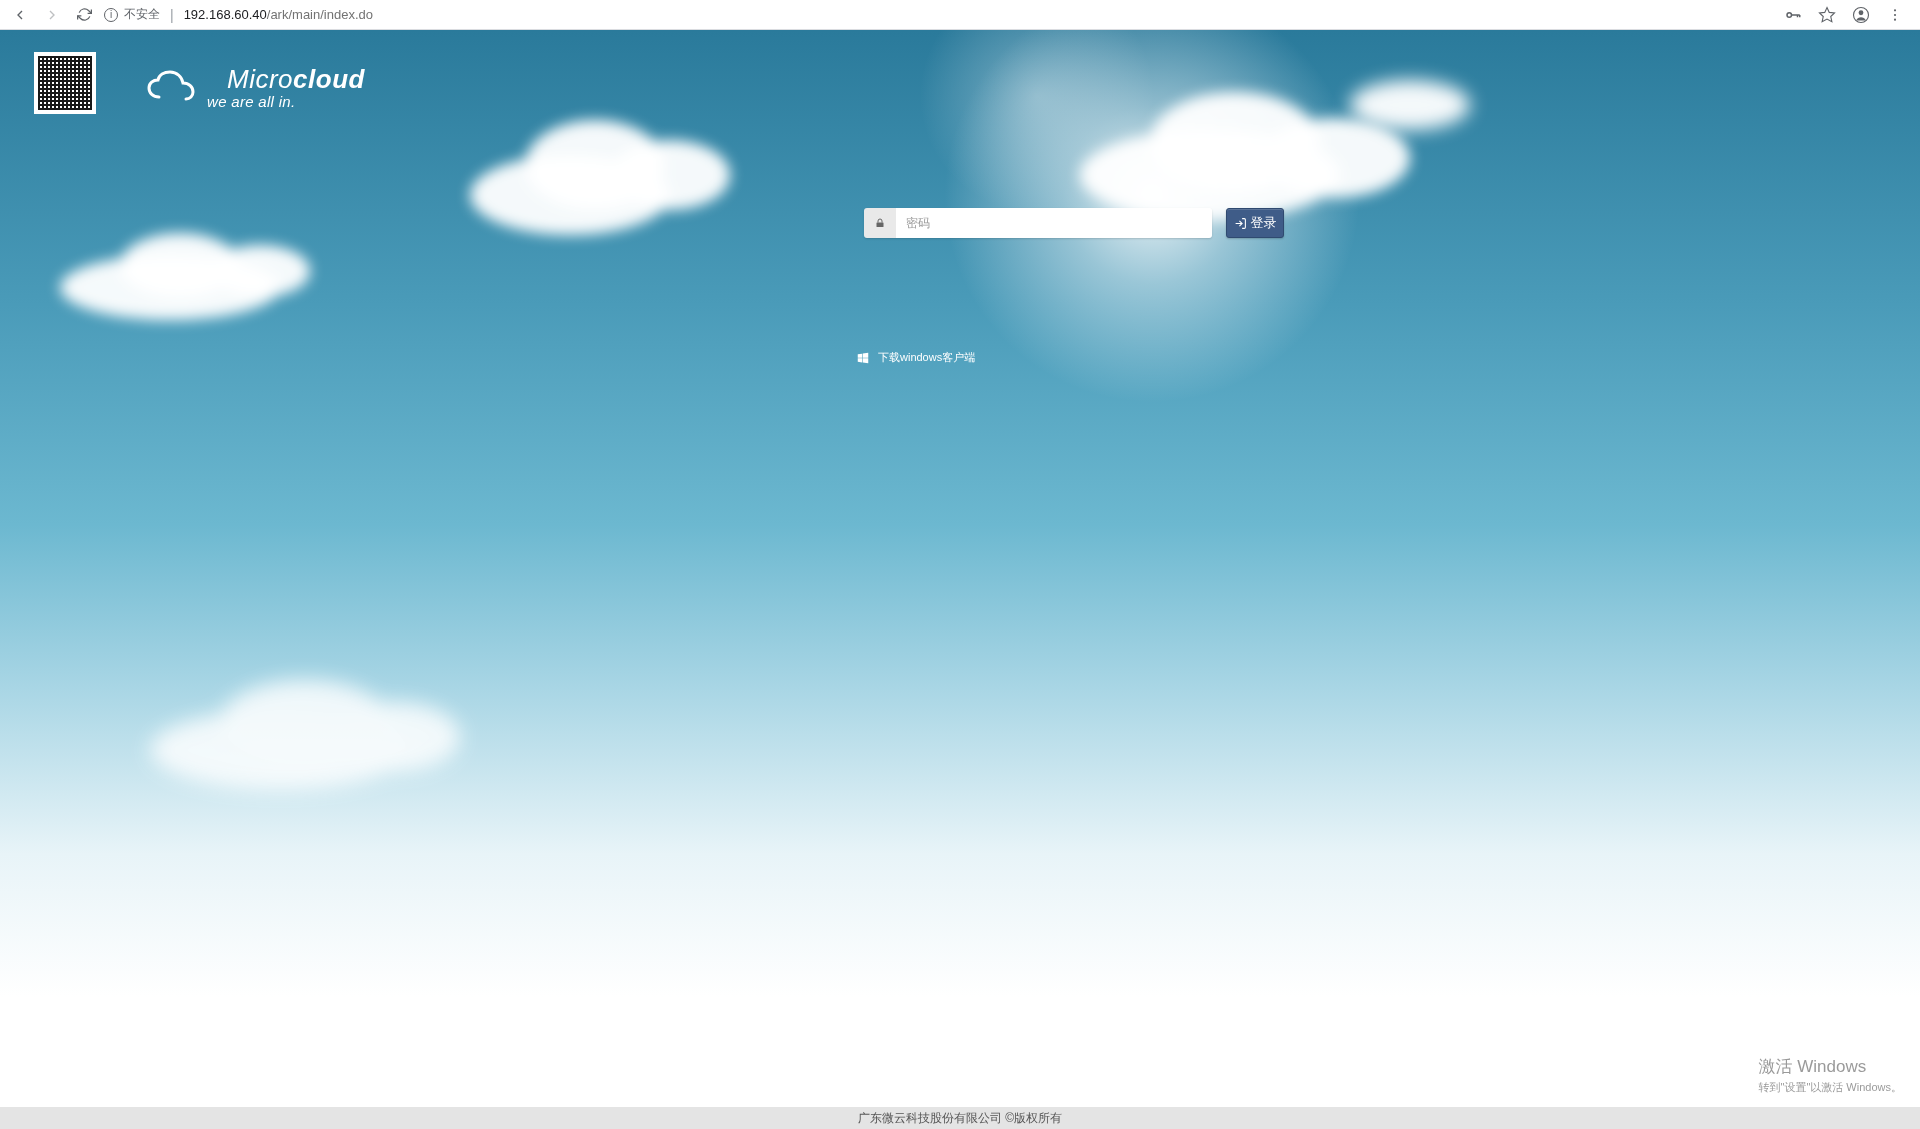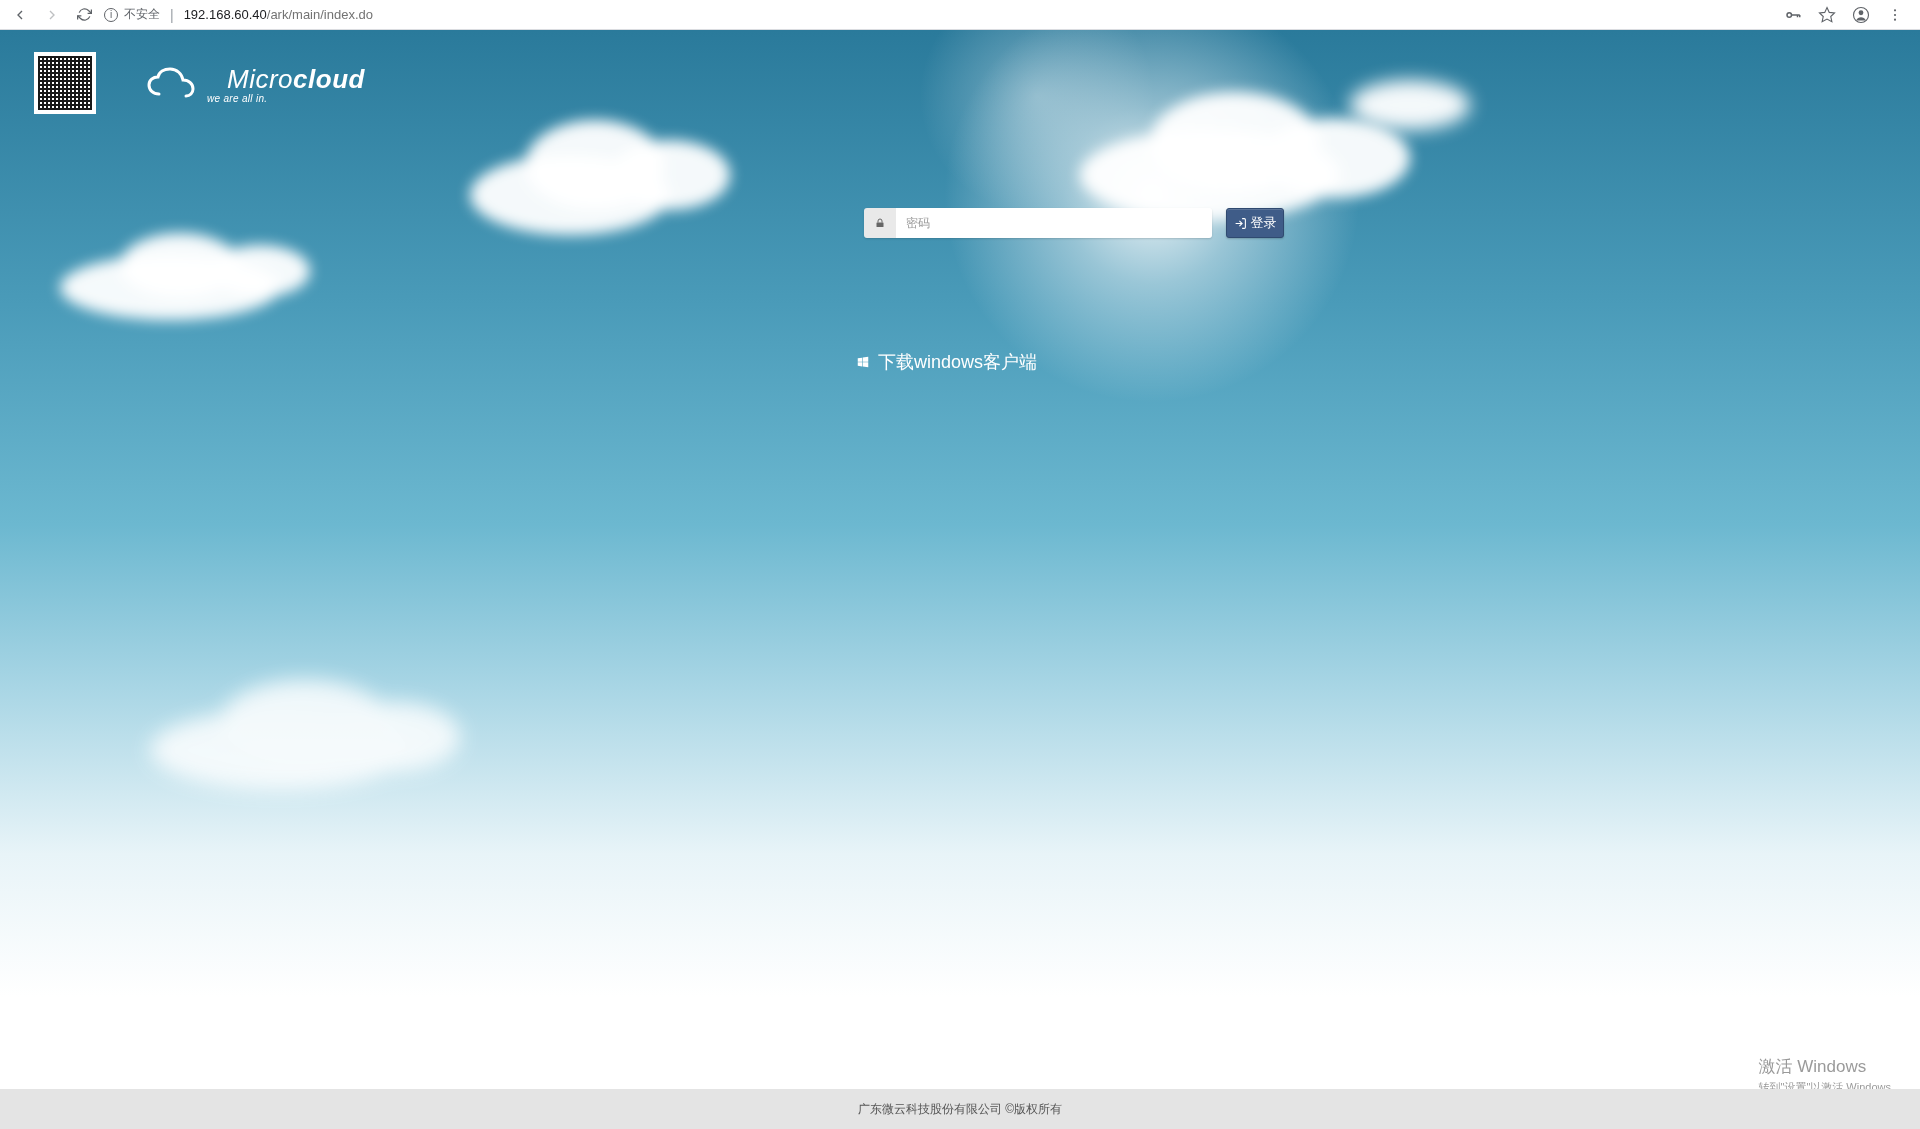--- a/index.html
+++ b/index.html
@@ -49,37 +49,37 @@
       repeating-linear-gradient(0deg,#000 0 2px,transparent 2px 4px),
       repeating-linear-gradient(90deg,#000 0 2px,transparent 2px 4px);
       opacity: 0.9;
     }
     
     
     .logo { position: absolute; left: 145px; top: 36px; display: flex; align-items: center; gap: 10px; color: #fff; }
     .logo-text { line-height: 1; }
     .logo-main { font-size: 26px; font-weight: 300; font-style: italic; letter-spacing: 0.5px; margin-left: 20px; }
     .logo-main .bold { font-weight: 700; }
-    .logo-sub { font-size: 10px; font-style: italic; letter-spacing: 0.3px; margin-top: 2px; }
+    .logo-sub { font-size: 15px; font-style: italic; letter-spacing: 0.3px; margin-top: 2px; }
     
     
     .login { position: absolute; left: 864px; top: 178px; width: 420px; color: #fff; }
     .login-title { font-size: 18px; font-weight: 400; margin-bottom: 18px; }
     .login-row { display: flex; gap: 14px; }
     .fields { flex: 1; display: flex; flex-direction: column; gap: 10px; }
     .igroup { display: flex; height: 30px; border-radius: 3px; overflow: hidden; box-shadow: 0 1px 2px rgba(0,0,0,0.15); }
     .iaddon { width: 32px; background: #e9e9e9; display: flex; align-items: center; justify-content: center; color: #666; font-size: 13px; }
     .iinput { flex: 1; border: none; outline: none; padding: 0 10px; font-size: 12px; color: #333; background: #fff; }
     .iinput::placeholder { color: #999; }
     .login-btn { width: 58px; background: #3f5c88; border-radius: 3px; display: flex; align-items: center; justify-content: center; gap: 4px; cursor: pointer; color: #fff; font-size: 13px; border: 1px solid #2f4a70; box-shadow: inset 0 1px 0 rgba(255,255,255,0.15), 0 1px 2px rgba(0,0,0,0.2); }
     
-    .download { position: absolute; left: 856px; top: 320px; display: flex; align-items: center; gap: 8px; color: #fff; font-size: 18px; cursor: pointer; }
-    
-    
-    .footer { position: absolute; bottom: 0; left: 0; right: 0; height: 40px; background: #e4e4e4; color: #555; font-size: 12px; display: flex; align-items: center; justify-content: center; }
+    .download { position: absolute; left: 856px; top: 320px; display: flex; align-items: center; gap: 8px; color: #fff; font-size: 11px; cursor: pointer; }
+    
+    
+    .footer { position: absolute; bottom: 0; left: 0; right: 0; height: 22px; background: #e4e4e4; color: #555; font-size: 12px; display: flex; align-items: center; justify-content: center; }
     
     
     .watermark { position: absolute; right: 18px; bottom: 34px; text-align: left; color: rgba(120,120,120,0.75); }
     .wm-title { font-size: 17px; font-weight: 400; }
     .wm-sub { font-size: 11px; margin-top: 2px; }
   </style>
 </head>
 <body>
 
 <div class="browser-bar">

